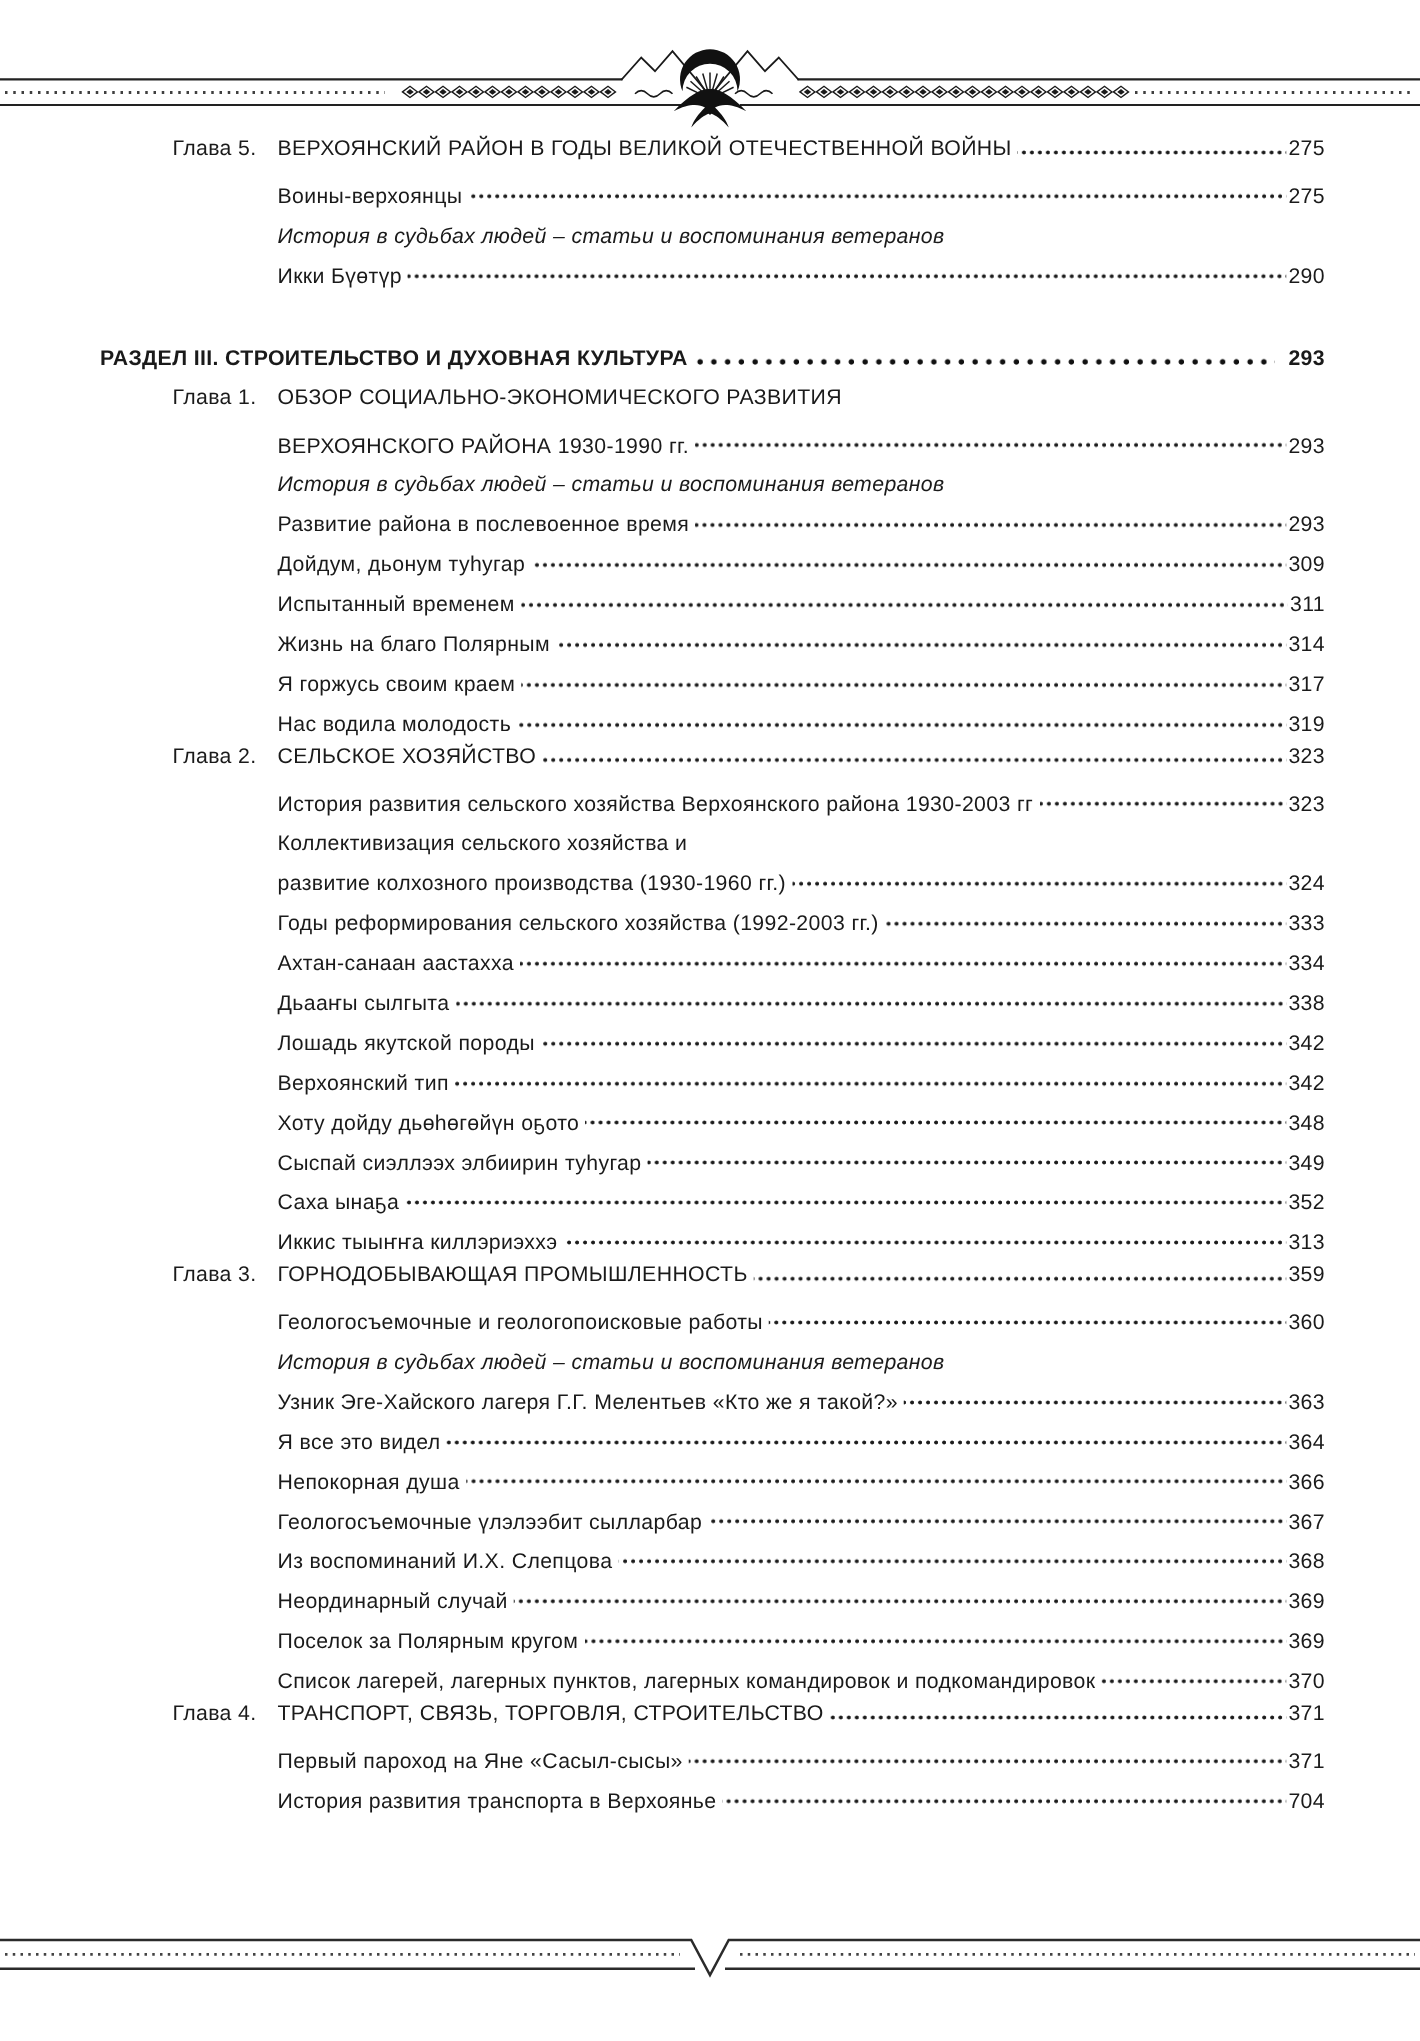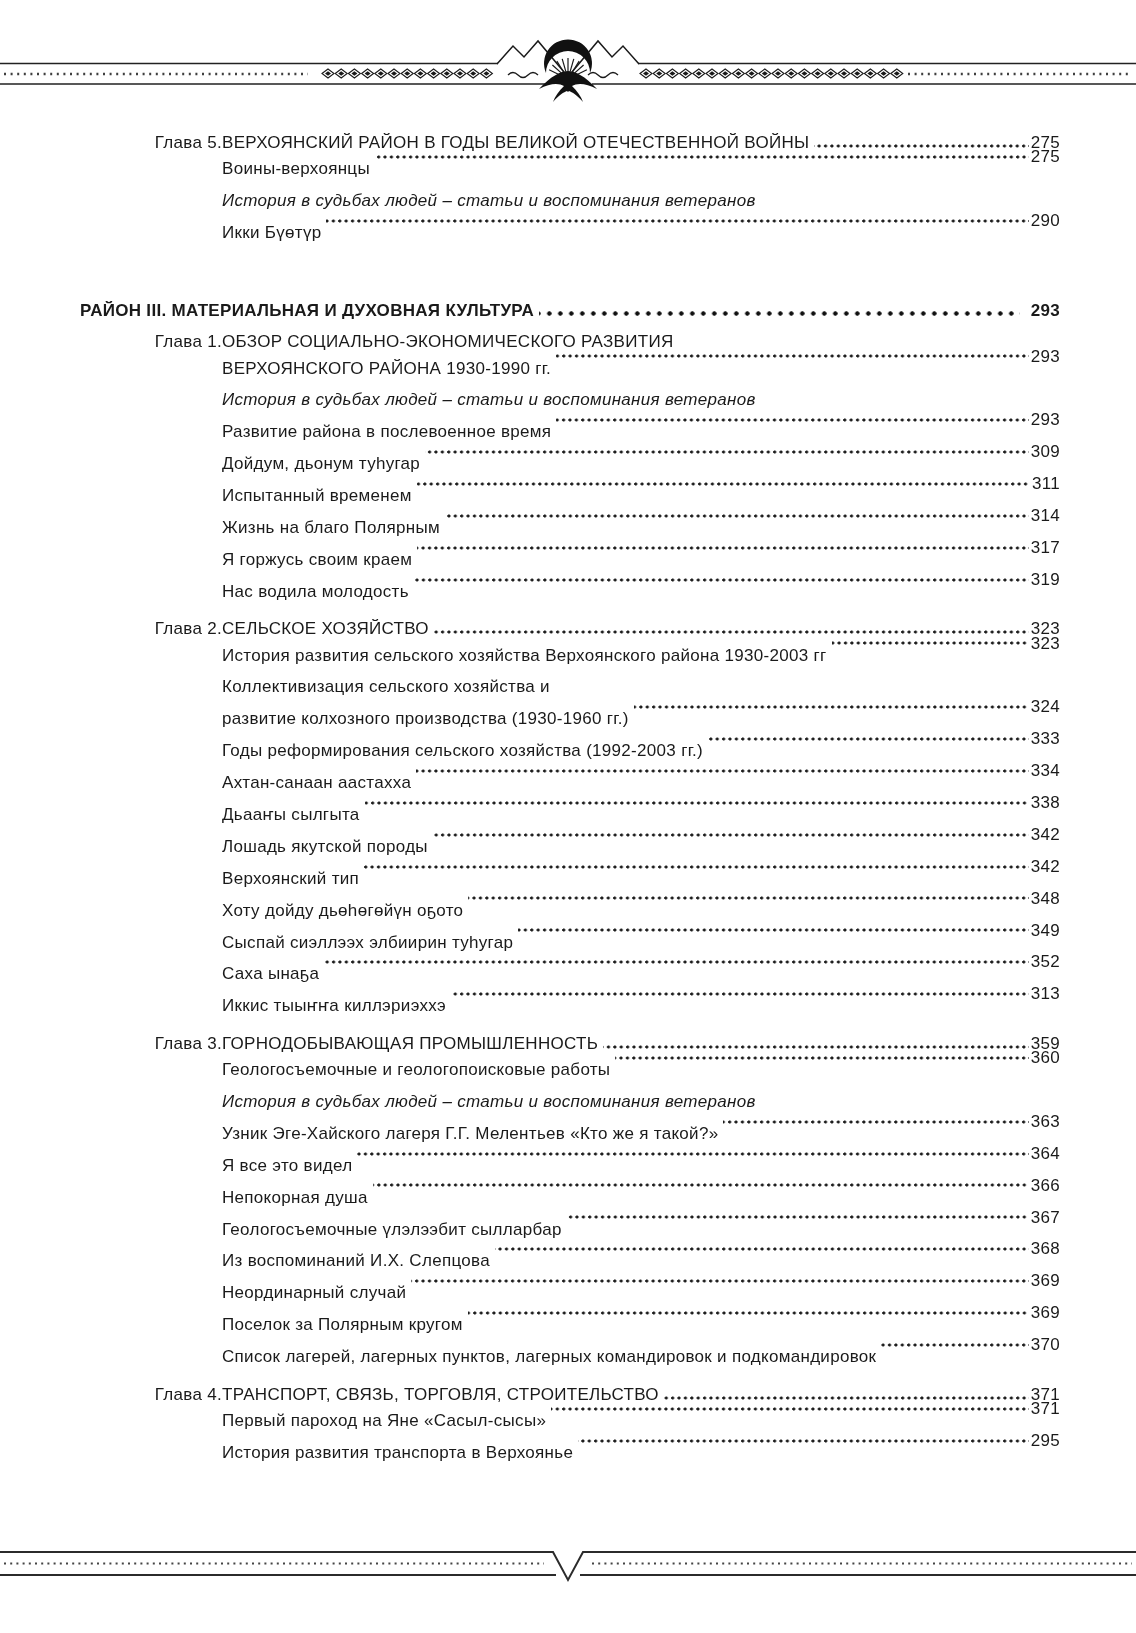--- a/index.html
+++ b/index.html
@@ -15,22 +15,22 @@
   }
   .row{
     display:flex;align-items:baseline;height:31.9px;
     font-size:17px;line-height:1.15;letter-spacing:0.3px;white-space:nowrap;
   }
   .row.gap-above{margin-top:40px;}
   .row.section{font-weight:bold;}
   .row.chapter{padding-left:58px;}
   .row.sub{padding-left:142px;align-items:center;}
   .row.italic{font-style:italic;}
-  .chap-label{flex:0 0 84px;text-align:right;}
-  .title{flex:0 0 auto;margin-top:24px;}
+  .chap-label{flex:0 0 84px;}
+  .title{flex:0 0 auto;}
   .leader{
     flex:1 1 auto;height:4px;margin:0 2px 0 5px;
     background-image:radial-gradient(circle at 1.7px 2px,#1c1c1c 1.25px,rgba(255,255,255,0) 1.85px);
     background-size:6.4px 4px;background-repeat:repeat-x;
     background-position:right 0 bottom 0;
   }
   .section .leader{
     height:5px;margin-right:9px;
     background-image:radial-gradient(circle at 2.6px 2.5px,#111 1.9px,rgba(255,255,255,0) 2.5px);
     background-size:11px 5px;
@@ -159,21 +159,21 @@
     </div>
     <div class="row sub italic">
       <span class="title">История в судьбах людей – статьи и воспоминания ветеранов</span>
     </div>
     <div class="row sub">
       <span class="title">Икки Бүөтүр</span>
       <span class="leader"></span>
       <span class="page-num">290</span>
     </div>
     <div class="row section gap-above">
-      <span class="title">РАЙОН III. МАТЕРИАЛЬНАЯ И ДУХОВНАЯ КУЛЬТУРА</span>
+      <span class="title">РАЗДЕЛ III. СТРОИТЕЛЬСТВО И ДУХОВНАЯ КУЛЬТУРА</span>
       <span class="leader"></span>
       <span class="page-num">293</span>
     </div>
     <div class="row chapter">
       <span class="chap-label">Глава 1.</span>
       <span class="title">ОБЗОР СОЦИАЛЬНО-ЭКОНОМИЧЕСКОГО РАЗВИТИЯ</span>
     </div>
     <div class="row sub">
       <span class="title">ВЕРХОЯНСКОГО РАЙОНА 1930-1990 гг.</span>
       <span class="leader"></span>
@@ -337,21 +337,21 @@
       <span class="page-num">371</span>
     </div>
     <div class="row sub">
       <span class="title">Первый пароход на Яне «Сасыл-сысы»</span>
       <span class="leader"></span>
       <span class="page-num">371</span>
     </div>
     <div class="row sub">
       <span class="title">История развития транспорта в Верхоянье</span>
       <span class="leader"></span>
-      <span class="page-num">295</span>
+      <span class="page-num">704</span>
     </div>
   </main>
 
 <svg id="bottom-orn" class="orn" width="1136" height="60" viewBox="0 0 1136 60">
   <path d="M0 12 H553 L568 40 L583 12 H1136" stroke="#2b2b2b" stroke-width="2" fill="none"></path>
   <path d="M0 35 H556 M580 35 H1136" stroke="#2b2b2b" stroke-width="2" fill="none"></path>
   <line x1="4" y1="23.5" x2="544" y2="23.5" stroke="#444" stroke-width="2.2" stroke-dasharray="2 4.2"></line>
   <line x1="592" y1="23.5" x2="1132" y2="23.5" stroke="#444" stroke-width="2.2" stroke-dasharray="2 4.2"></line>
 </svg>
 

